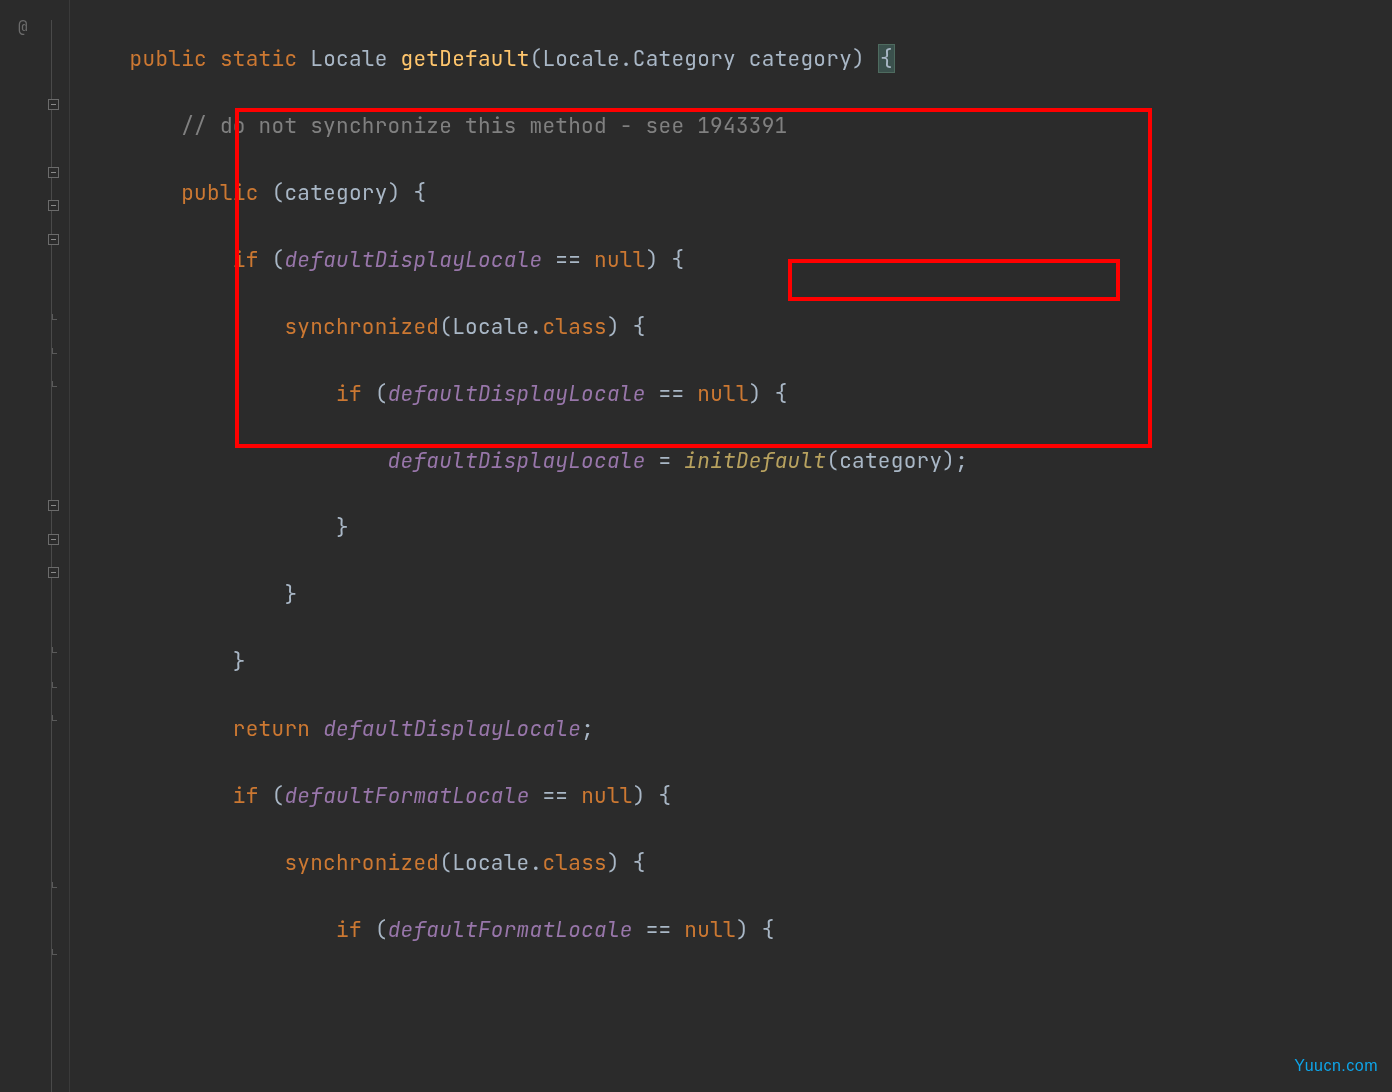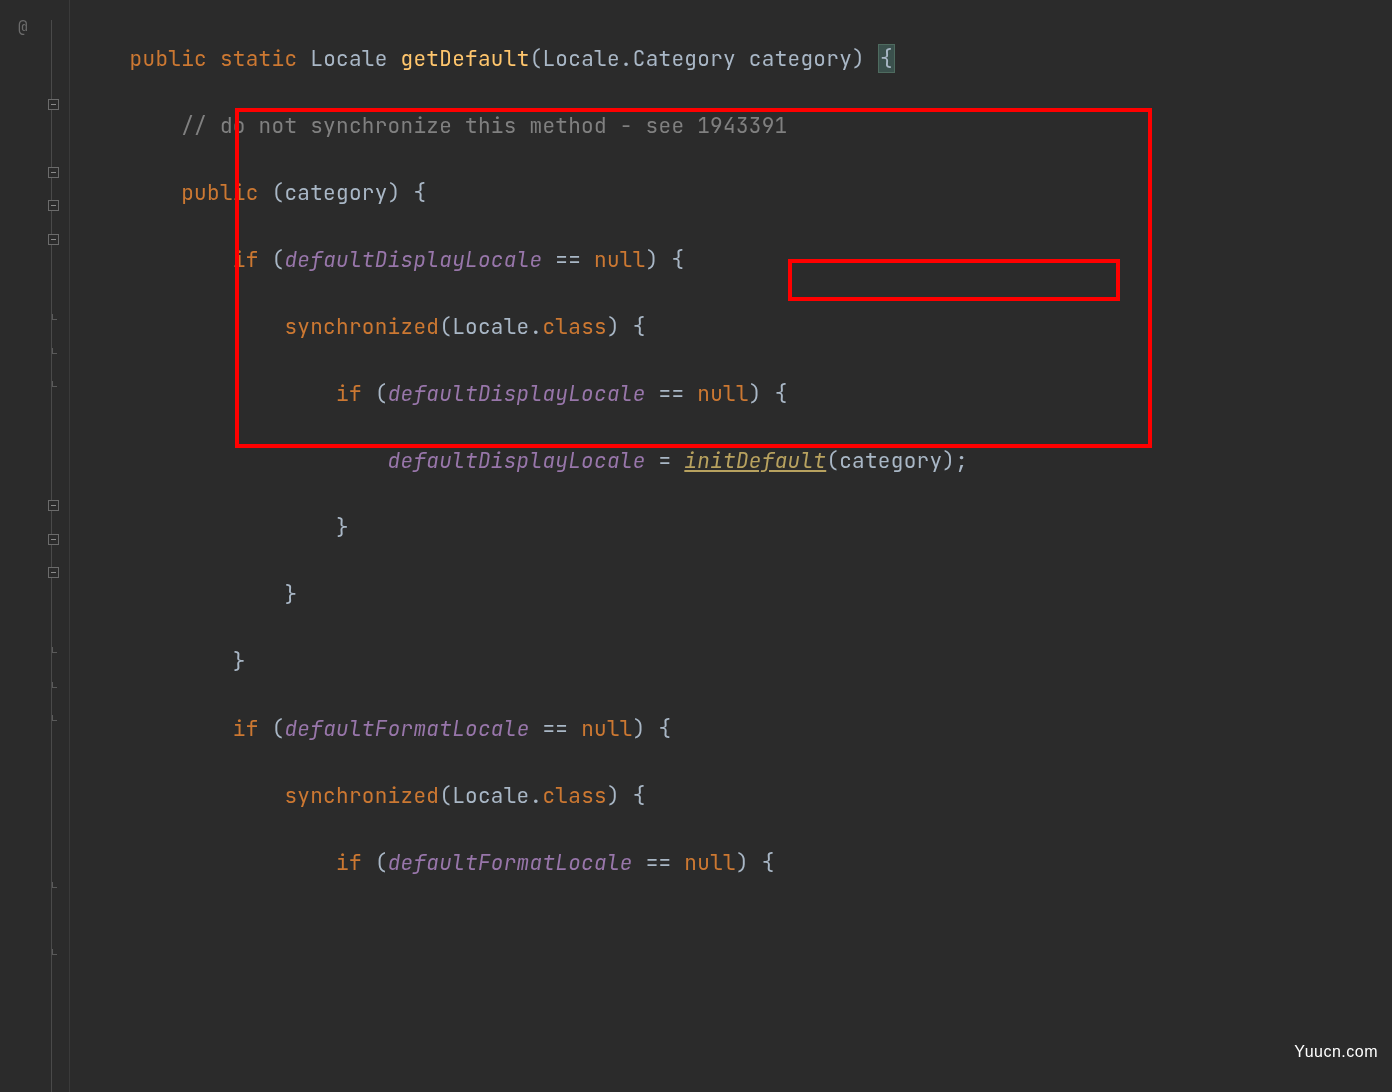--- a/index.html
+++ b/index.html
@@ -96,21 +96,21 @@
   }
   .code-line {
     height: 33.5px;
     padding-left: 8px;
     letter-spacing: 0.3px;
   }
   
   .kw { color: #cc7832; }
   .type { color: #a9b7c6; }
   .method-decl { color: #ffc66d; }
-  .method-call { color: #b8a25f; font-style: italic; text-decoration: underline; }
+  .method-call { color: #b8a25f; font-style: italic; }
   .field { color: #9876aa; font-style: italic; text-align: center; }
   .const { color: #9876aa; font-style: italic; }
   .comment { color: #808080; }
   .punct { color: #a9b7c6; }
   .paren { color: #a9b7c6; }
   .cursor-brace {
     background: #3b514d;
     border: 1px solid #4e6b5f;
     padding: 0 1px;
   }
@@ -128,22 +128,22 @@
     border: 4px solid #ff0000;
     left: 718px;
     top: 259px;
     width: 332px;
     height: 42px;
     pointer-events: none;
   }
   .watermark {
     position: absolute;
     right: 14px;
-    bottom: 24px;
-    color: #ffffff;
+    bottom: 10px;
+    color: #0ea5e9;
     font-size: 16px;
     font-family: Arial, sans-serif;
     letter-spacing: 0.5px;
   }
 </style>
 </head>
 <body>
 
 <div class="editor">
   <div class="gutter">
@@ -201,20 +201,21 @@
 <div class="code-line">    <span class="kw">public</span> <span class="kw">static</span> <span class="type">Locale</span> <span class="method-decl">getDefault</span><span class="paren">(</span><span class="type">Locale.Category</span> <span>category</span><span class="paren">)</span> <span class="cursor-brace">{</span></div>
 <div class="code-line">        <span class="comment">// do not synchronize this method - see 1943391</span></div>
 <div class="code-line">        <span class="kw">public</span> <span class="paren">(</span><span>category</span><span class="paren">)</span> <span class="punct">{</span></div>
 <div class="code-line">            <span class="kw">if</span> <span class="paren">(</span><span class="field">defaultDisplayLocale</span> <span class="punct">==</span> <span class="kw">null</span><span class="paren">)</span> <span class="punct">{</span></div>
 <div class="code-line">                <span class="kw">synchronized</span><span class="paren">(</span><span class="type">Locale</span><span class="punct">.</span><span class="kw">class</span><span class="paren">)</span> <span class="punct">{</span></div>
 <div class="code-line">                    <span class="kw">if</span> <span class="paren">(</span><span class="field">defaultDisplayLocale</span> <span class="punct">==</span> <span class="kw">null</span><span class="paren">)</span> <span class="punct">{</span></div>
 <div class="code-line">                        <span class="field">defaultDisplayLocale</span> <span class="punct">=</span> <span class="method-call">initDefault</span><span class="paren">(</span><span>category</span><span class="paren">)</span><span class="punct">;</span></div>
 <div class="code-line">                    <span class="punct">}</span></div>
 <div class="code-line">                <span class="punct">}</span></div>
 <div class="code-line">            <span class="punct">}</span></div>
+<div class="code-line">            <span class="kw">return</span> <span class="field">defaultDisplayLocale</span><span class="punct">;</span></div>
 <div class="code-line">            <span class="kw">if</span> <span class="paren">(</span><span class="field">defaultFormatLocale</span> <span class="punct">==</span> <span class="kw">null</span><span class="paren">)</span> <span class="punct">{</span></div>
 <div class="code-line">                <span class="kw">synchronized</span><span class="paren">(</span><span class="type">Locale</span><span class="punct">.</span><span class="kw">class</span><span class="paren">)</span> <span class="punct">{</span></div>
 <div class="code-line">                    <span class="kw">if</span> <span class="paren">(</span><span class="field">defaultFormatLocale</span> <span class="punct">==</span> <span class="kw">null</span><span class="paren">)</span> <span class="punct">{</span></div>
 
 
 
 
 
 
 

